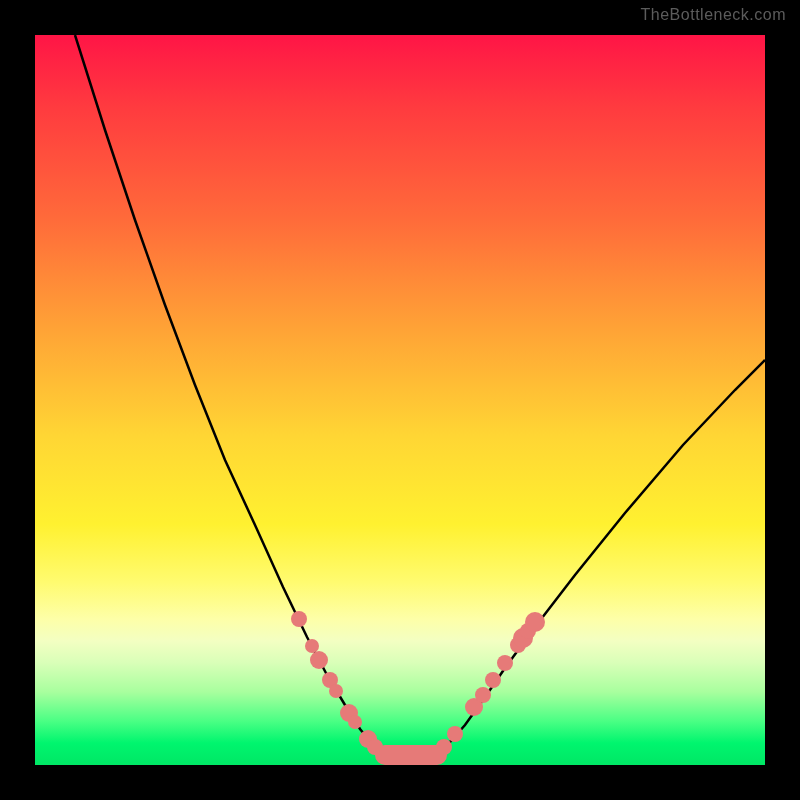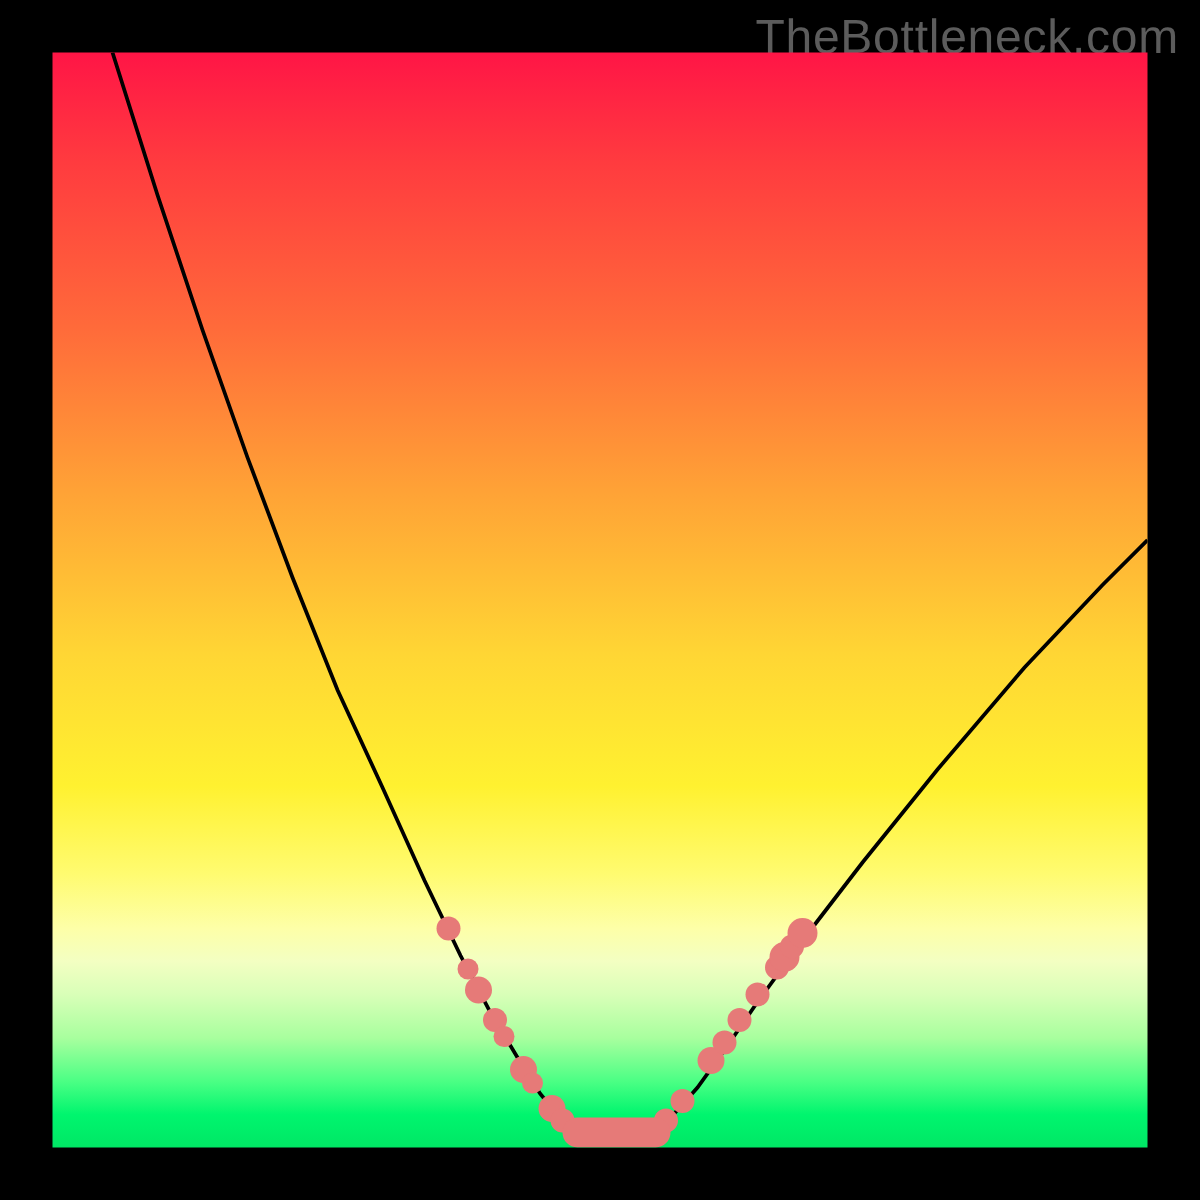--- a/index.html
+++ b/index.html
@@ -38,21 +38,21 @@
       #d9ffb8 86%,
       #a8ff9e 90%,
       #4aff84 94%,
       #00f56e 97%,
       #00e765 100%);
   }
   .watermark {
     position: absolute;
     top: 6px;
     right: 14px;
-    font-size: 32px;
+    font-size: 16px;
     font-weight: 500;
     color: #5c5c5c;
     letter-spacing: 0.5px;
     user-select: none;
   }
   svg.curve {
     position: absolute;
     left: 0;
     top: 0;
     width: 730px;

